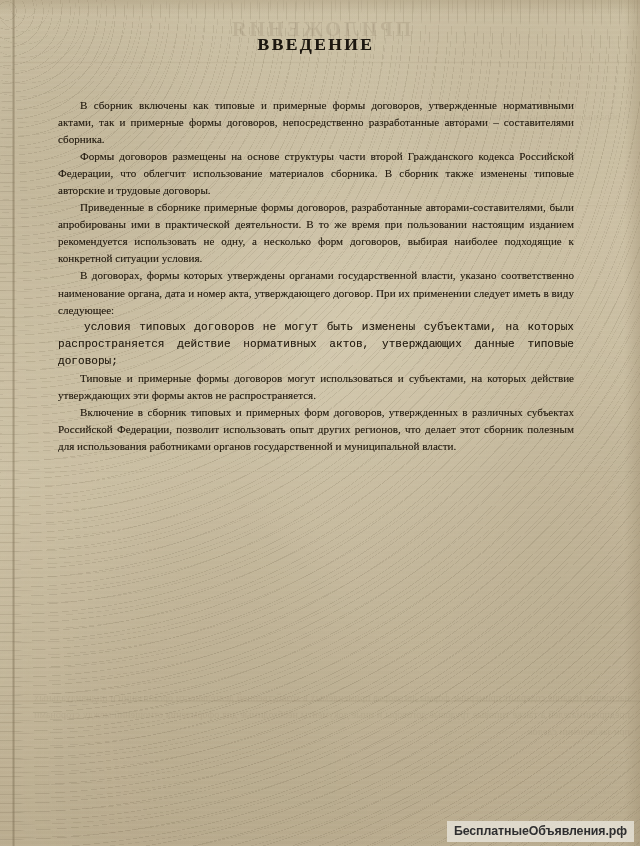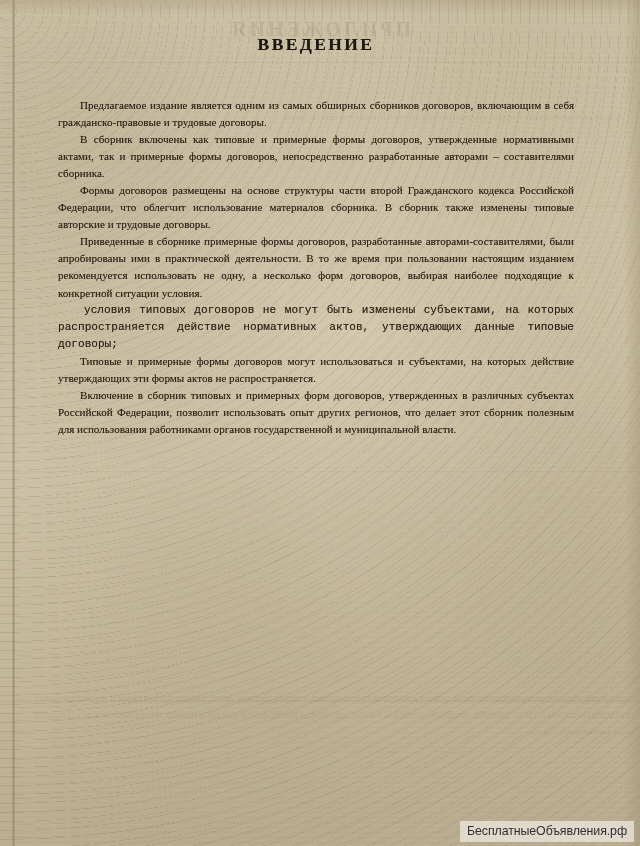--- a/index.html
+++ b/index.html
@@ -203,21 +203,21 @@
   
   .watermark {
     position: absolute;
     right: 6px;
     bottom: 4px;
     padding: 3px 7px 4px 7px;
     background: rgba(233,229,219,0.80);
     color: #2f2f30;
     font-family: "Liberation Sans", "DejaVu Sans", sans-serif;
     font-size: 12.4px;
-    font-weight: normal;
+    font-weight: bold;
     letter-spacing: -0.1px;
     line-height: 14px;
     white-space: nowrap;
   }
 
   
   .streaks {
     position: absolute;
     inset: 0;
     pointer-events: none;
@@ -244,24 +244,24 @@
   <div class="streaks"></div>
 
   <div class="gutter"></div>
   <div class="gutter-line"></div>
   <div class="edge-right"></div>
   <div class="edge-top"></div>
 
   <div class="content">
     <h1 class="page-title">ВВЕДЕНИЕ</h1>
     <div class="body">
-        <p class="">Предлагаемое издание является одним из самых обширных сборников договоров, включающим в себя гражданско-правовые и трудовые договоры.</p>
         <p class="">В сборник включены как типовые и примерные формы договоров, утвержденные нормативными актами, так и примерные формы договоров, непосредственно разработанные авторами – составителями сборника.</p>
         <p class="">Формы договоров размещены на основе структуры части второй Гражданского кодекса Российской Федерации, что облегчит использование материалов сборника. В сборник также изменены типовые авторские и трудовые договоры.</p>
         <p class="">Приведенные в сборнике примерные формы договоров, разработанные авторами-составителями, были апробированы ими в практической деятельности. В то же время при пользовании настоящим изданием рекомендуется использовать не одну, а несколько форм договоров, выбирая наиболее подходящие к конкретной ситуации условия.</p>
+        <p class="">В договорах, формы которых утверждены органами государственной власти, указано соответственно наименование органа, дата и номер акта, утверждающего договор. При их применении следует иметь в виду следующее:</p>
         <p class="listitem">условия типовых договоров не могут быть изменены субъектами, на которых распространяется действие нормативных актов, утверждающих данные типовые договоры;</p>
         <p class="">Типовые и примерные формы договоров могут использоваться и субъектами, на которых действие утверждающих эти формы актов не распространяется.</p>
         <p class="">Включение в сборник типовых и примерных форм договоров, утвержденных в различных субъектах Российской Федерации, позволит использовать опыт других регионов, что делает этот сборник полезным для использования работниками органов государственной и муниципальной власти.</p>
       </div>
   </div>
 
   <div class="watermark">БесплатныеОбъявления.рф</div>
 
 </div>
 

